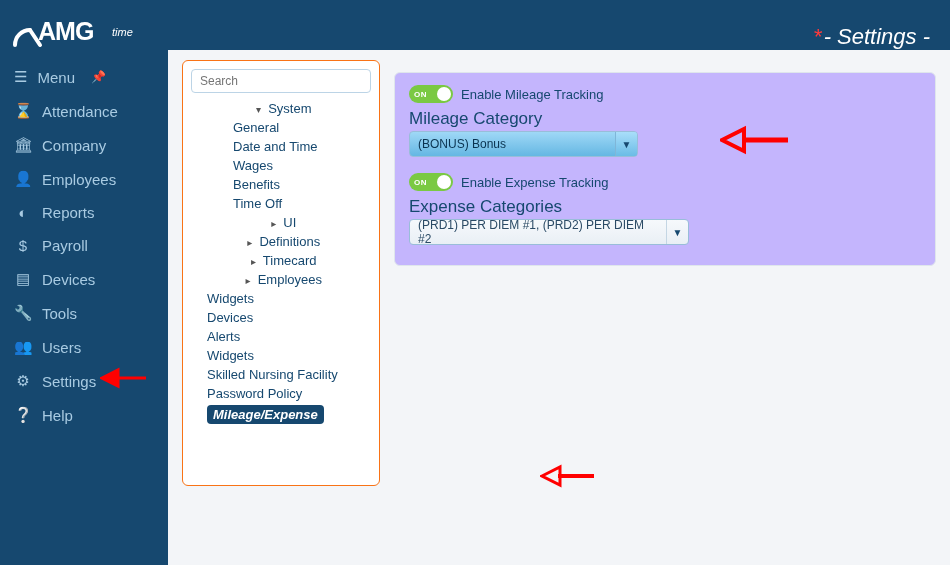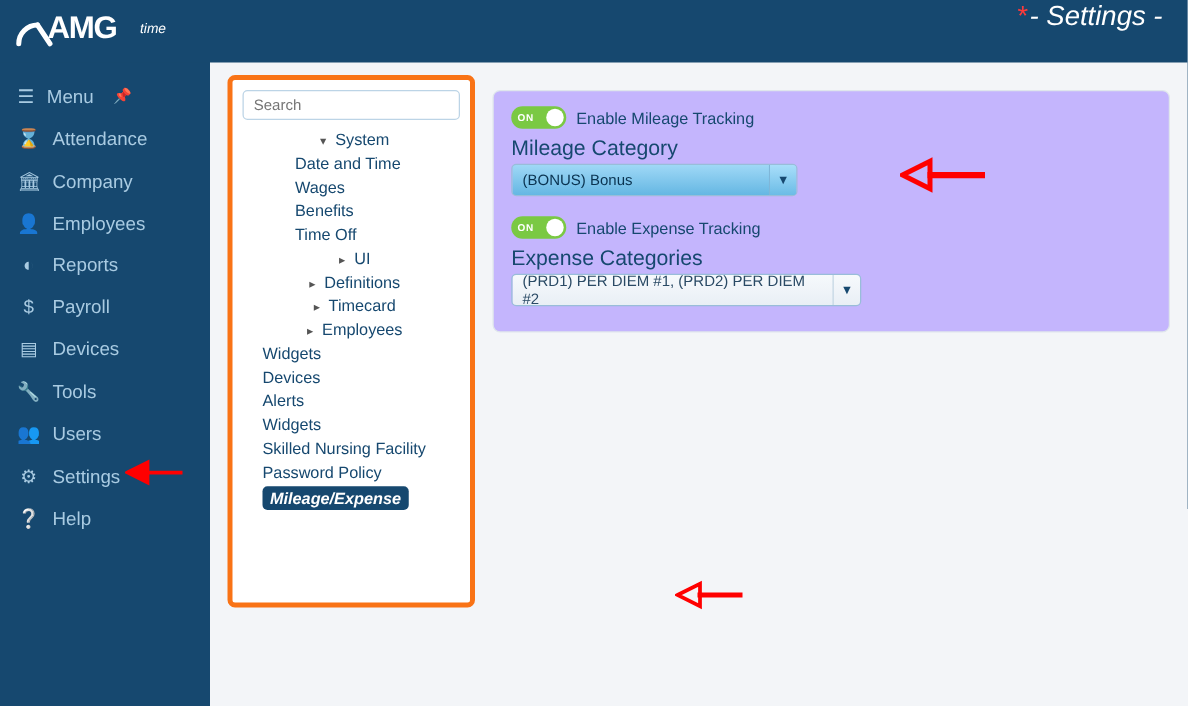--- a/index.html
+++ b/index.html
@@ -10,21 +10,21 @@
     width: 950px;
     height: 565px;
     overflow: hidden;
     position: relative;
   }
   
   .header {
     height: 50px;
     background: #16486f;
     display: flex;
-    align-items: flex-start;
+    align-items: flex-end;
     justify-content: space-between;
     padding: 0 20px 0 10px;
     color: #fff;
   }
   .logo {
     display: flex;
     align-items: center;
     gap: 4px;
   }
   .logo-svg { width: 150px; height: 40px; }
@@ -64,21 +64,21 @@
     background: #f3f5f8;
     display: flex;
     padding: 10px 14px 0 14px;
     gap: 14px;
     position: relative;
   }
   
   .tree-panel {
     width: 198px;
     background: #fff;
-    border: 4px solid #f97316;
+    border: 1px solid #f97316;
     border-radius: 6px;
     padding: 8px;
     height: 426px;
     position: relative;
   }
   .search {
     width: 100%;
     height: 24px;
     border: 1px solid #bcd4e6;
     border-radius: 4px;
@@ -225,20 +225,21 @@
 
     <div class="tree-panel">
       <input class="search" placeholder="Search" style="">
       <div class="tree">
 
         <div class="tree-node">
           <span class="tree-toggle">▾</span>
           <span class="tree-label">System</span>
         </div>
         <div class="tree-children">
+          <div class="tree-leaf">General</div>
           <div class="tree-leaf">Date and Time</div>
           <div class="tree-leaf">Wages</div>
           <div class="tree-leaf">Benefits</div>
           <div class="tree-leaf">Time Off</div>
         </div>
 
         <div class="tree-node">
           <span class="tree-toggle">▸</span>
           <span class="tree-label">UI</span>
         </div>

